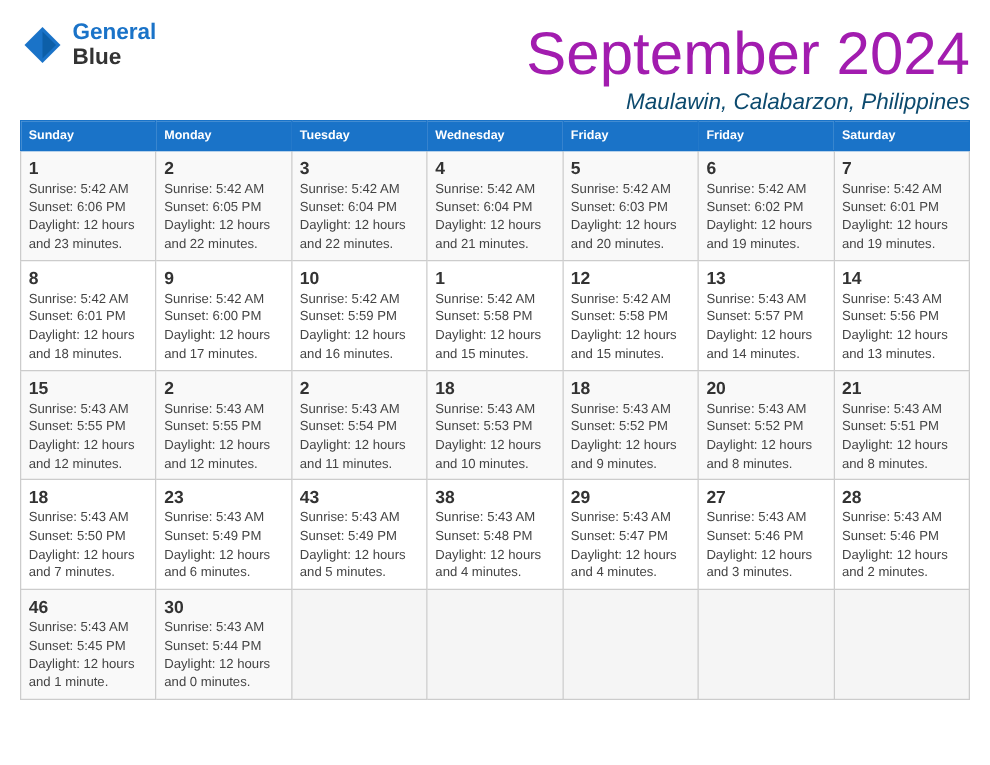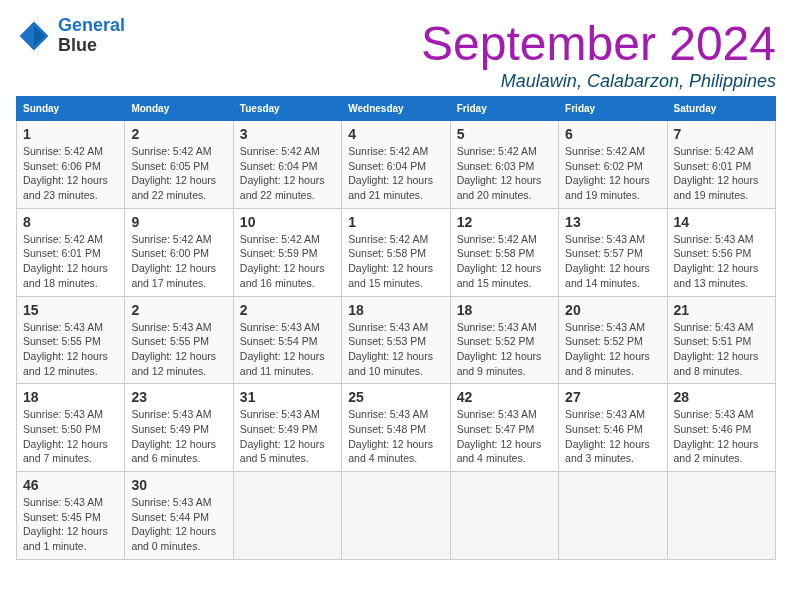--- a/index.html
+++ b/index.html
@@ -217,29 +217,29 @@
       <tr>
         <td>
     <span class="day-number">18</span>
     <span class="day-detail">Sunrise: 5:43 AM<br>Sunset: 5:50 PM<br>Daylight: 12 hours and 7 minutes.</span>
   </td>
         <td>
     <span class="day-number">23</span>
     <span class="day-detail">Sunrise: 5:43 AM<br>Sunset: 5:49 PM<br>Daylight: 12 hours and 6 minutes.</span>
   </td>
         <td>
-    <span class="day-number">31</span>
+    <span class="day-number">43</span>
     <span class="day-detail">Sunrise: 5:43 AM<br>Sunset: 5:49 PM<br>Daylight: 12 hours and 5 minutes.</span>
   </td>
         <td>
-    <span class="day-number">25</span>
+    <span class="day-number">38</span>
     <span class="day-detail">Sunrise: 5:43 AM<br>Sunset: 5:48 PM<br>Daylight: 12 hours and 4 minutes.</span>
   </td>
         <td>
-    <span class="day-number">42</span>
+    <span class="day-number">29</span>
     <span class="day-detail">Sunrise: 5:43 AM<br>Sunset: 5:47 PM<br>Daylight: 12 hours and 4 minutes.</span>
   </td>
         <td>
     <span class="day-number">27</span>
     <span class="day-detail">Sunrise: 5:43 AM<br>Sunset: 5:46 PM<br>Daylight: 12 hours and 3 minutes.</span>
   </td>
         <td>
     <span class="day-number">28</span>
     <span class="day-detail">Sunrise: 5:43 AM<br>Sunset: 5:46 PM<br>Daylight: 12 hours and 2 minutes.</span>
   </td>

